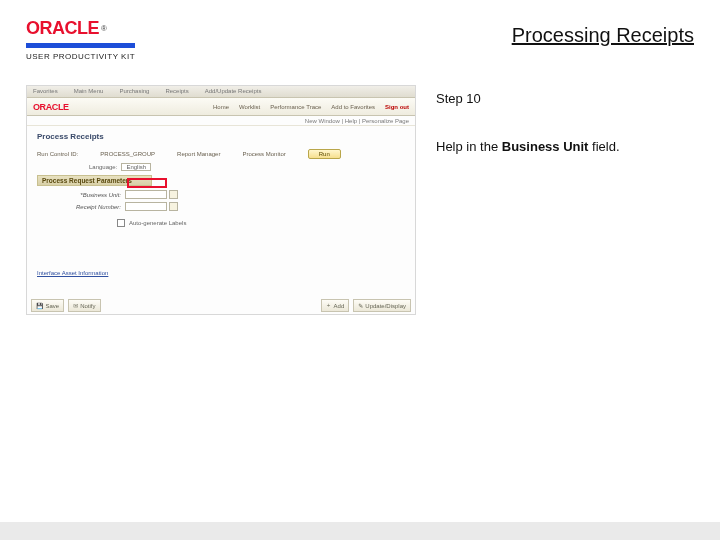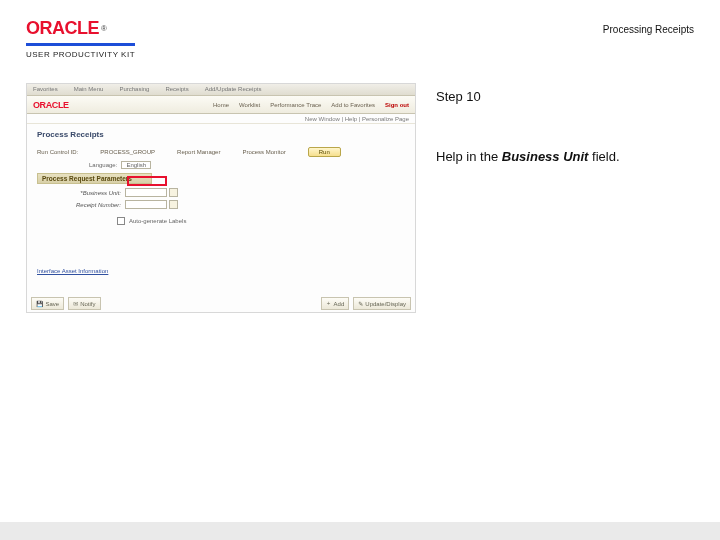--- a/index.html
+++ b/index.html
@@ -1,22 +1,22 @@
 <!DOCTYPE html>
 <html><head>
 <meta charset="utf-8">
 <style>
   * { box-sizing: border-box; margin: 0; padding: 0; }
   body { width: 720px; height: 540px; font-family: Arial, Helvetica, sans-serif; background: #fff; position: relative; }
   .header-bar { display: flex; justify-content: space-between; align-items: flex-start; padding: 18px 26px 6px 26px; }
   .logo-block { display: flex; flex-direction: column; }
   .oracle-logo { font-family: Arial, sans-serif; font-weight: bold; color: #e8102e; font-size: 18px; letter-spacing: -0.5px; display: flex; align-items: center; }
   .oracle-logo .tm { color: #444; font-size: 8px; font-weight: normal; margin-left: 2px; vertical-align: top; }
-  .upk-line { border-top: 3px solid #1d4ed8; margin-top: 4px; padding-top: 4px; font-size: 8px; letter-spacing: 0.5px; color: #222; }
-  .page-title { font-size: 10px; color: #111; padding-top: 6px; }
+  .upk-line { border-top: 5px solid #1d4ed8; margin-top: 4px; padding-top: 4px; font-size: 8px; letter-spacing: 0.5px; color: #222; }
+  .page-title { font-size: 20px; color: #111; padding-top: 6px; text-decoration: underline; }
   .content-row { display: flex; padding: 18px 26px 0 26px; gap: 20px; }
   .screenshot { width: 390px; height: 230px; border: 1px solid #d8d8d8; background: #fdfdfd; font-size: 6px; color: #666; position: relative; overflow: hidden; }
   .ss-menubar { height: 12px; background: linear-gradient(#f0eee8,#e0ddd0); border-bottom: 1px solid #c8c4b0; padding: 2px 6px; color: #777; display:flex; gap:16px; }
   .ss-topbar { height: 18px; background: linear-gradient(#fcfbf5,#efecdf); border-bottom: 1px solid #c8c4b0; display: flex; align-items: center; justify-content: space-between; padding: 0 6px; }
   .ss-topbar-left { color: #e8102e; font-weight: bold; font-size: 9px; letter-spacing: -0.4px; }
   .ss-topbar-right { display: flex; gap: 10px; color: #6a6150; }
   .ss-topbar-right span.sel { color:#b00; font-weight:bold; }
   .ss-searchline { height: 10px; text-align: right; padding: 0 6px; color:#7a7a7a; border-bottom:1px solid #e8e5d8; line-height:10px; }
   .ss-body { padding: 6px 10px; }
   .ss-page-h { font-weight: bold; color: #3a4a6a; font-size: 8px; margin-bottom: 8px; }
@@ -29,23 +29,23 @@
   .ss-formlabel { width: 88px; text-align: right; padding-right: 4px; color:#555; font-style:italic; }
   .ss-input { border:1px solid #b8b4a0; background:#fff; height:9px; width:42px; }
   .ss-highlight { position:absolute; border:2px solid #e8102e; width:40px; height:10px; left:100px; top:92px; pointer-events:none; }
   .ss-lookup { width:9px; height:9px; border:1px solid #b8b4a0; background:#f7f3e0; margin-left:2px; }
   .ss-checkbox { width:8px; height:8px; border:1px solid #888; background:#fff; margin-right:4px; }
   .ss-link { color:#3050a0; text-decoration:underline; margin-top:40px; display:inline-block; }
   .ss-footer { position:absolute; left:0; right:0; bottom:0; display:flex; justify-content:space-between; padding: 2px 4px; }
   .ss-footbtn { display:flex; align-items:center; gap:2px; border:1px solid #c8c4b0; background:linear-gradient(#fdfcf6,#ece8d8); padding:1px 4px; font-size:6px; color:#665; }
   .ss-footgroup { display:flex; gap:4px; }
   .instructions { flex: 1; padding-top: 6px; }
-  .step-label { font-size: 13px; color: #111; margin-bottom: 44px; }
+  .step-label { font-size: 13px; color: #111; margin-bottom: 32px; }
   .step-text { font-size: 13px; color: #111; line-height: 1.4; }
-  .step-text b { font-weight: bold; font-style: italic; }
+  .step-text b { font-weight: bold; }
   .bottom-strip { position:absolute; bottom:0; left:0; right:0; height:18px; background:#eaeaea; }
 </style>
 </head>
 <body>
 
 <div class="header-bar">
   <div class="logo-block">
     <div class="oracle-logo">
       <span>ORACLE</span>
       <span class="tm">®</span>

